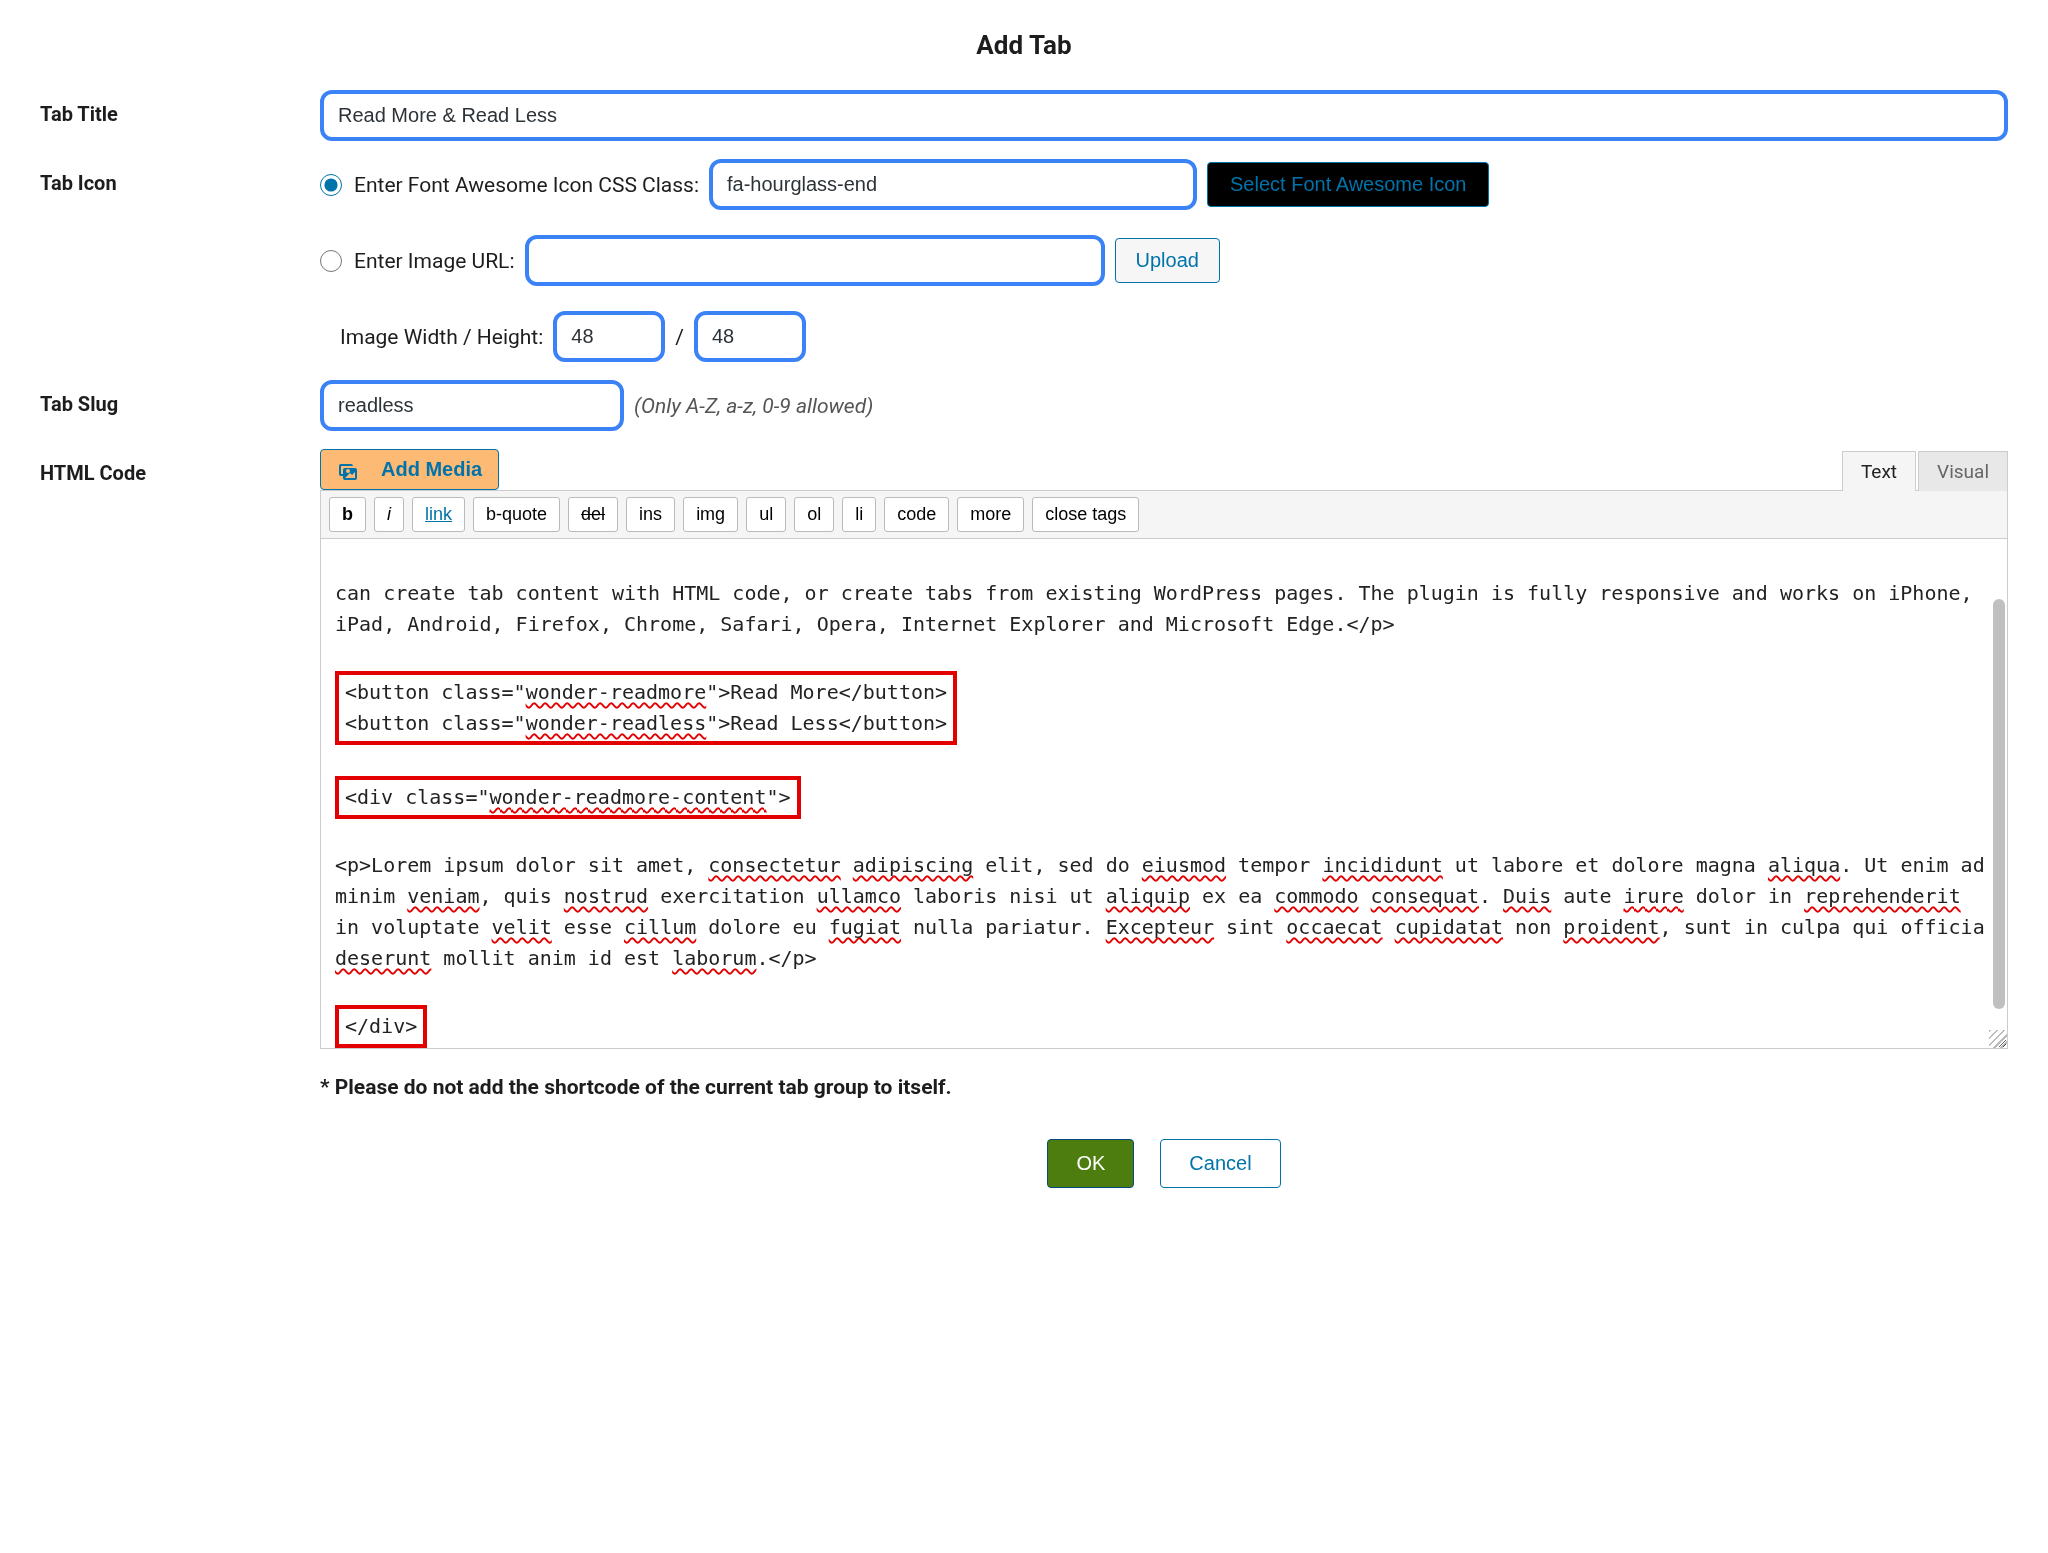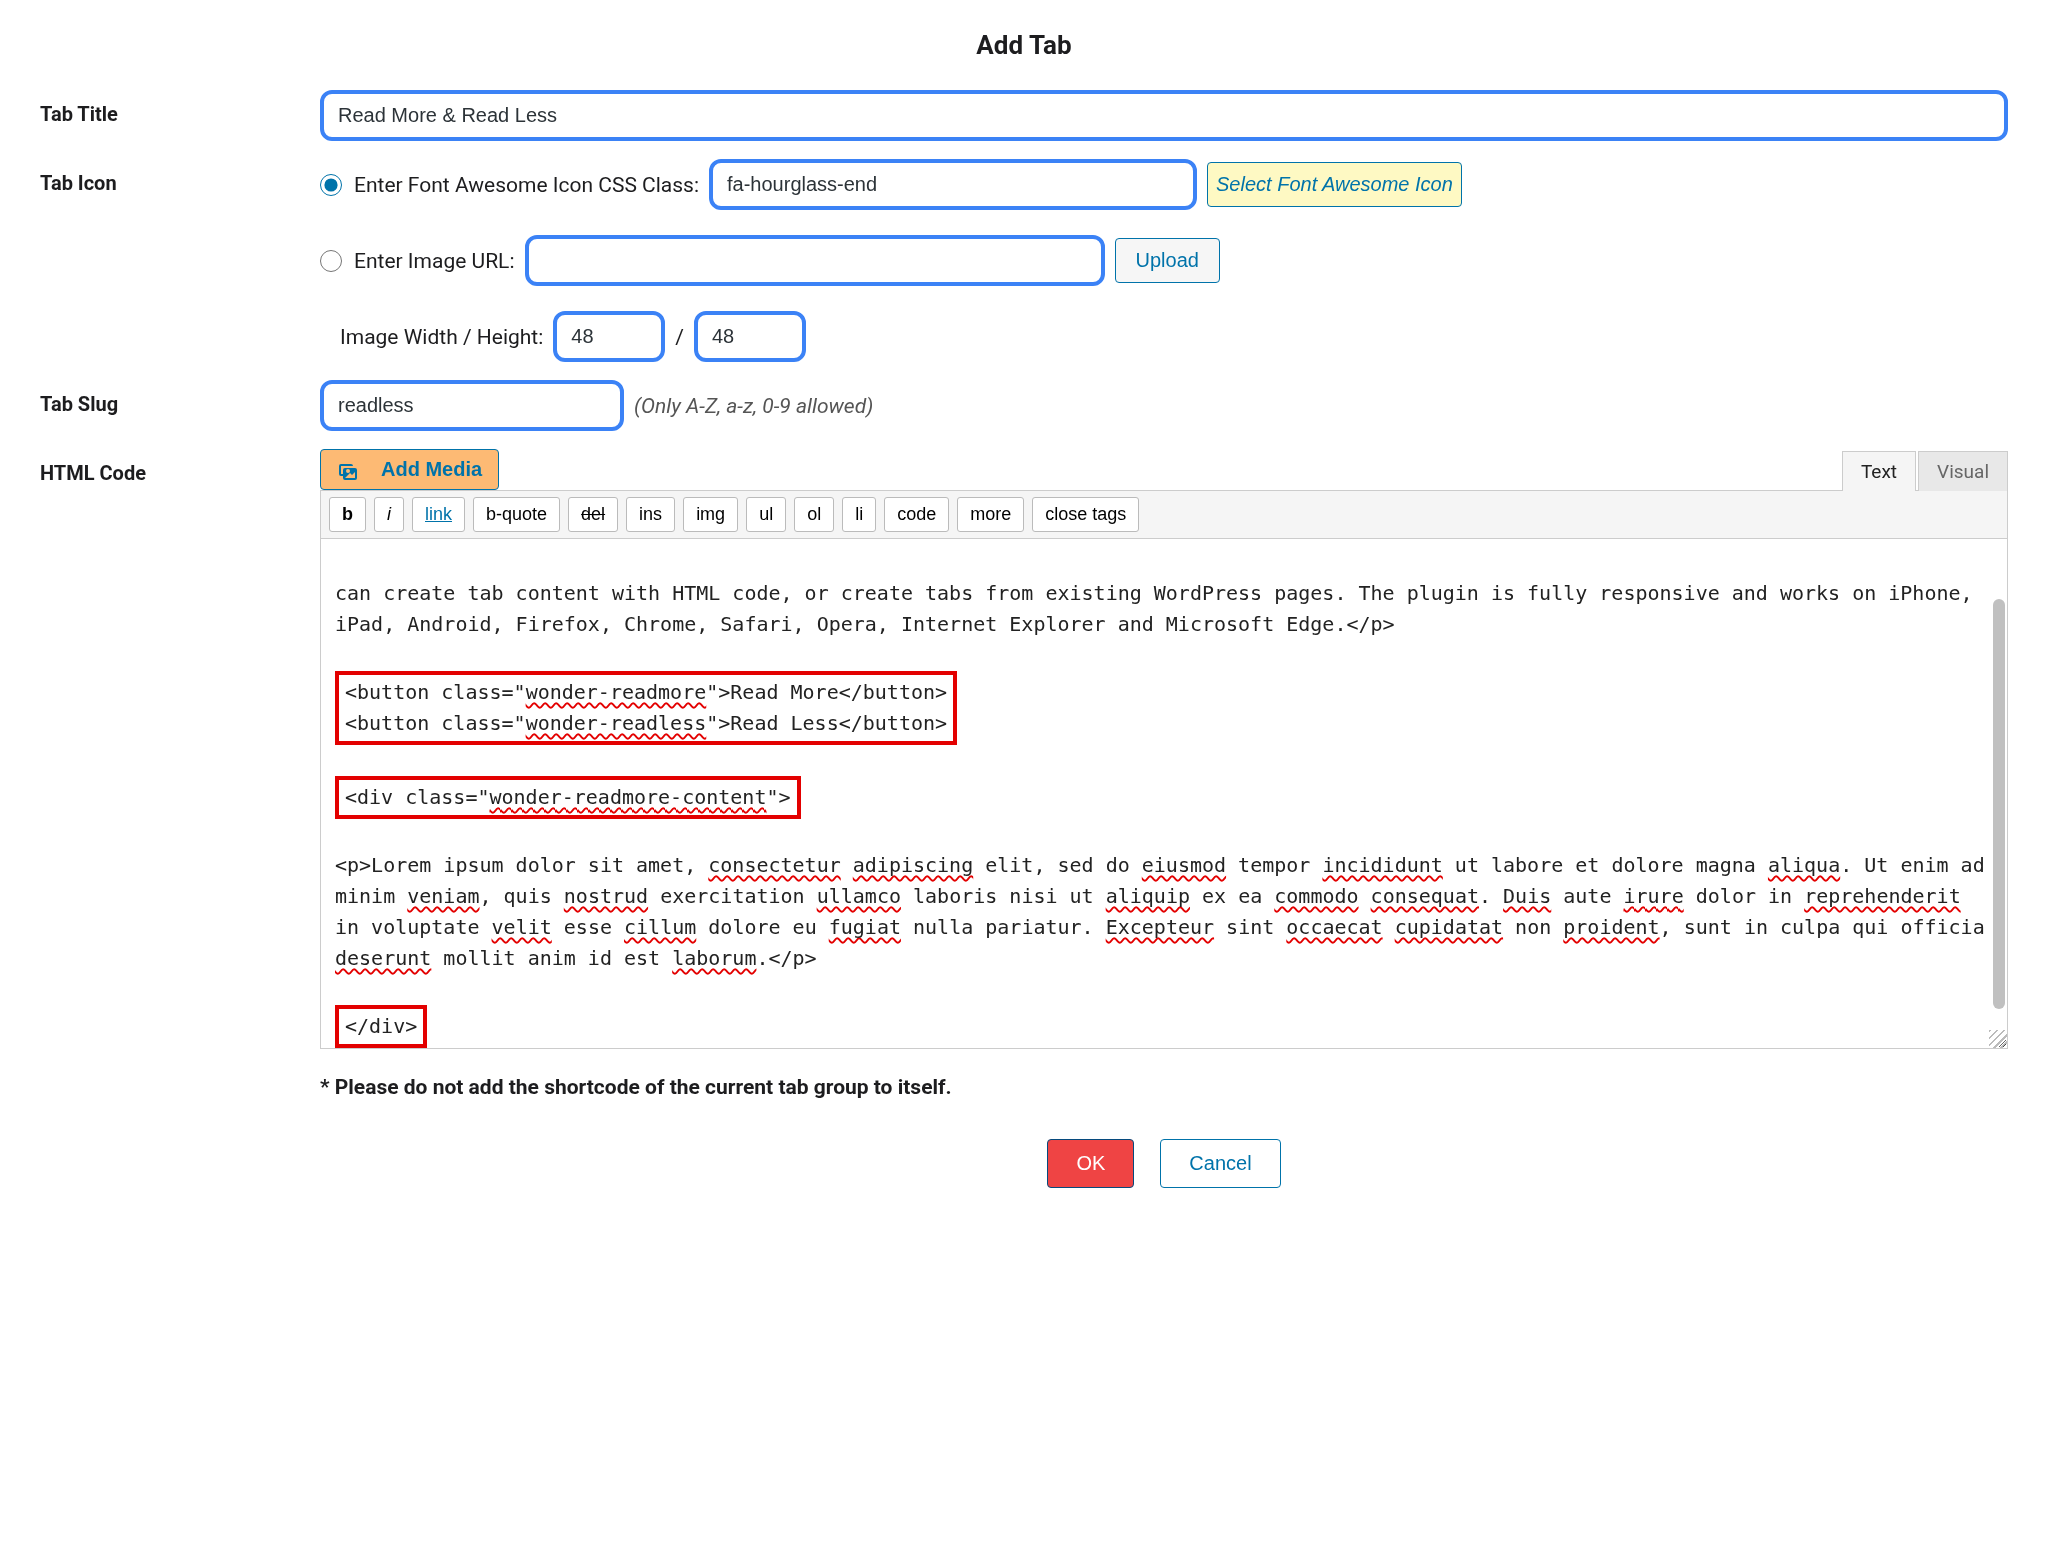--- a/index.html
+++ b/index.html
@@ -52,27 +52,26 @@
 }
 input[type="radio"] {
   width: 22px;
   height: 22px;
   accent-color: #0073aa;
 }
 .radio-label { font-size: 21px; }
 .fa-class-input { width: 488px; }
 .select-icon-btn {
   border: 1px solid #0073aa;
-  background: #fef9c3;
+  background: #000000;
   color: #0073aa;
-  padding: 10px 8px;
-  font-size: 20px;
-  border-radius: 4px;
-  cursor: pointer;
-  font-style: italic;
+  padding: 10px 22px;
+  font-size: 20px;
+  border-radius: 4px;
+  cursor: pointer;
 }
 .img-url-input { width: 580px; }
 .upload-btn {
   border: 1px solid #0073aa;
   background: #f6f6f6;
   color: #0073aa;
   padding: 10px 20px;
   font-size: 20px;
   border-radius: 4px;
   cursor: pointer;
@@ -208,21 +207,21 @@
   background: #095fa0;
   background: #0b5fa5;
   border: 1px solid #0a4b80;
   color: #fff;
   padding: 12px 28px;
   font-size: 20px;
   border-radius: 4px;
   cursor: pointer;
 }
 .ok-btn {
-  background: #ef4444;
+  background: #4d7c0f;
   border: 1px solid #064a7d;
 }
 .cancel-btn {
   border: 1px solid #0073aa;
   background: #fff;
   color: #0073aa;
   padding: 12px 28px;
   font-size: 20px;
   border-radius: 4px;
   cursor: pointer;

